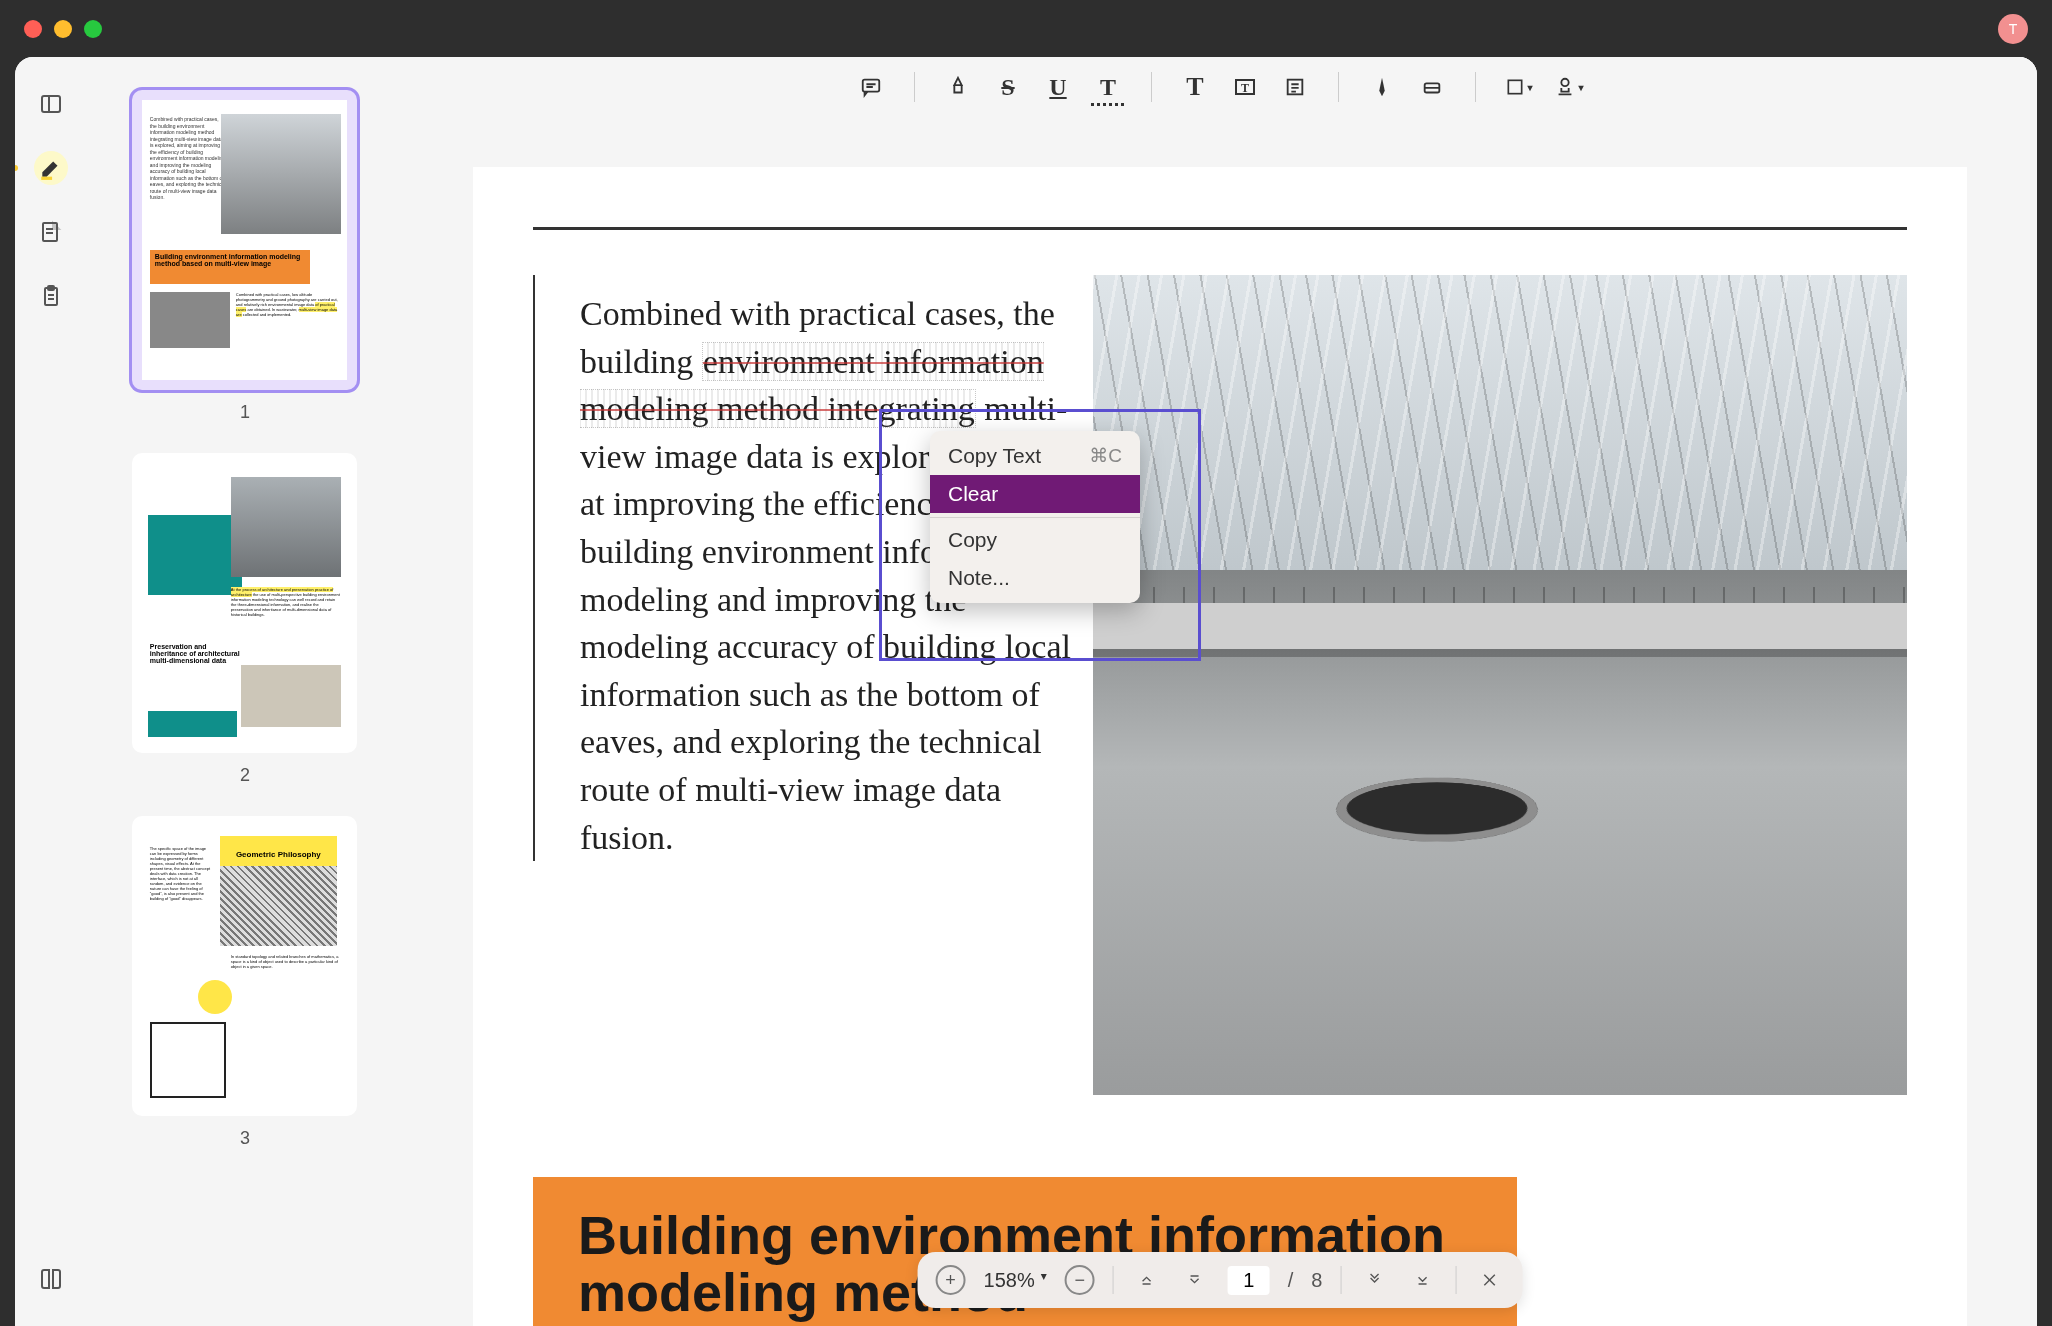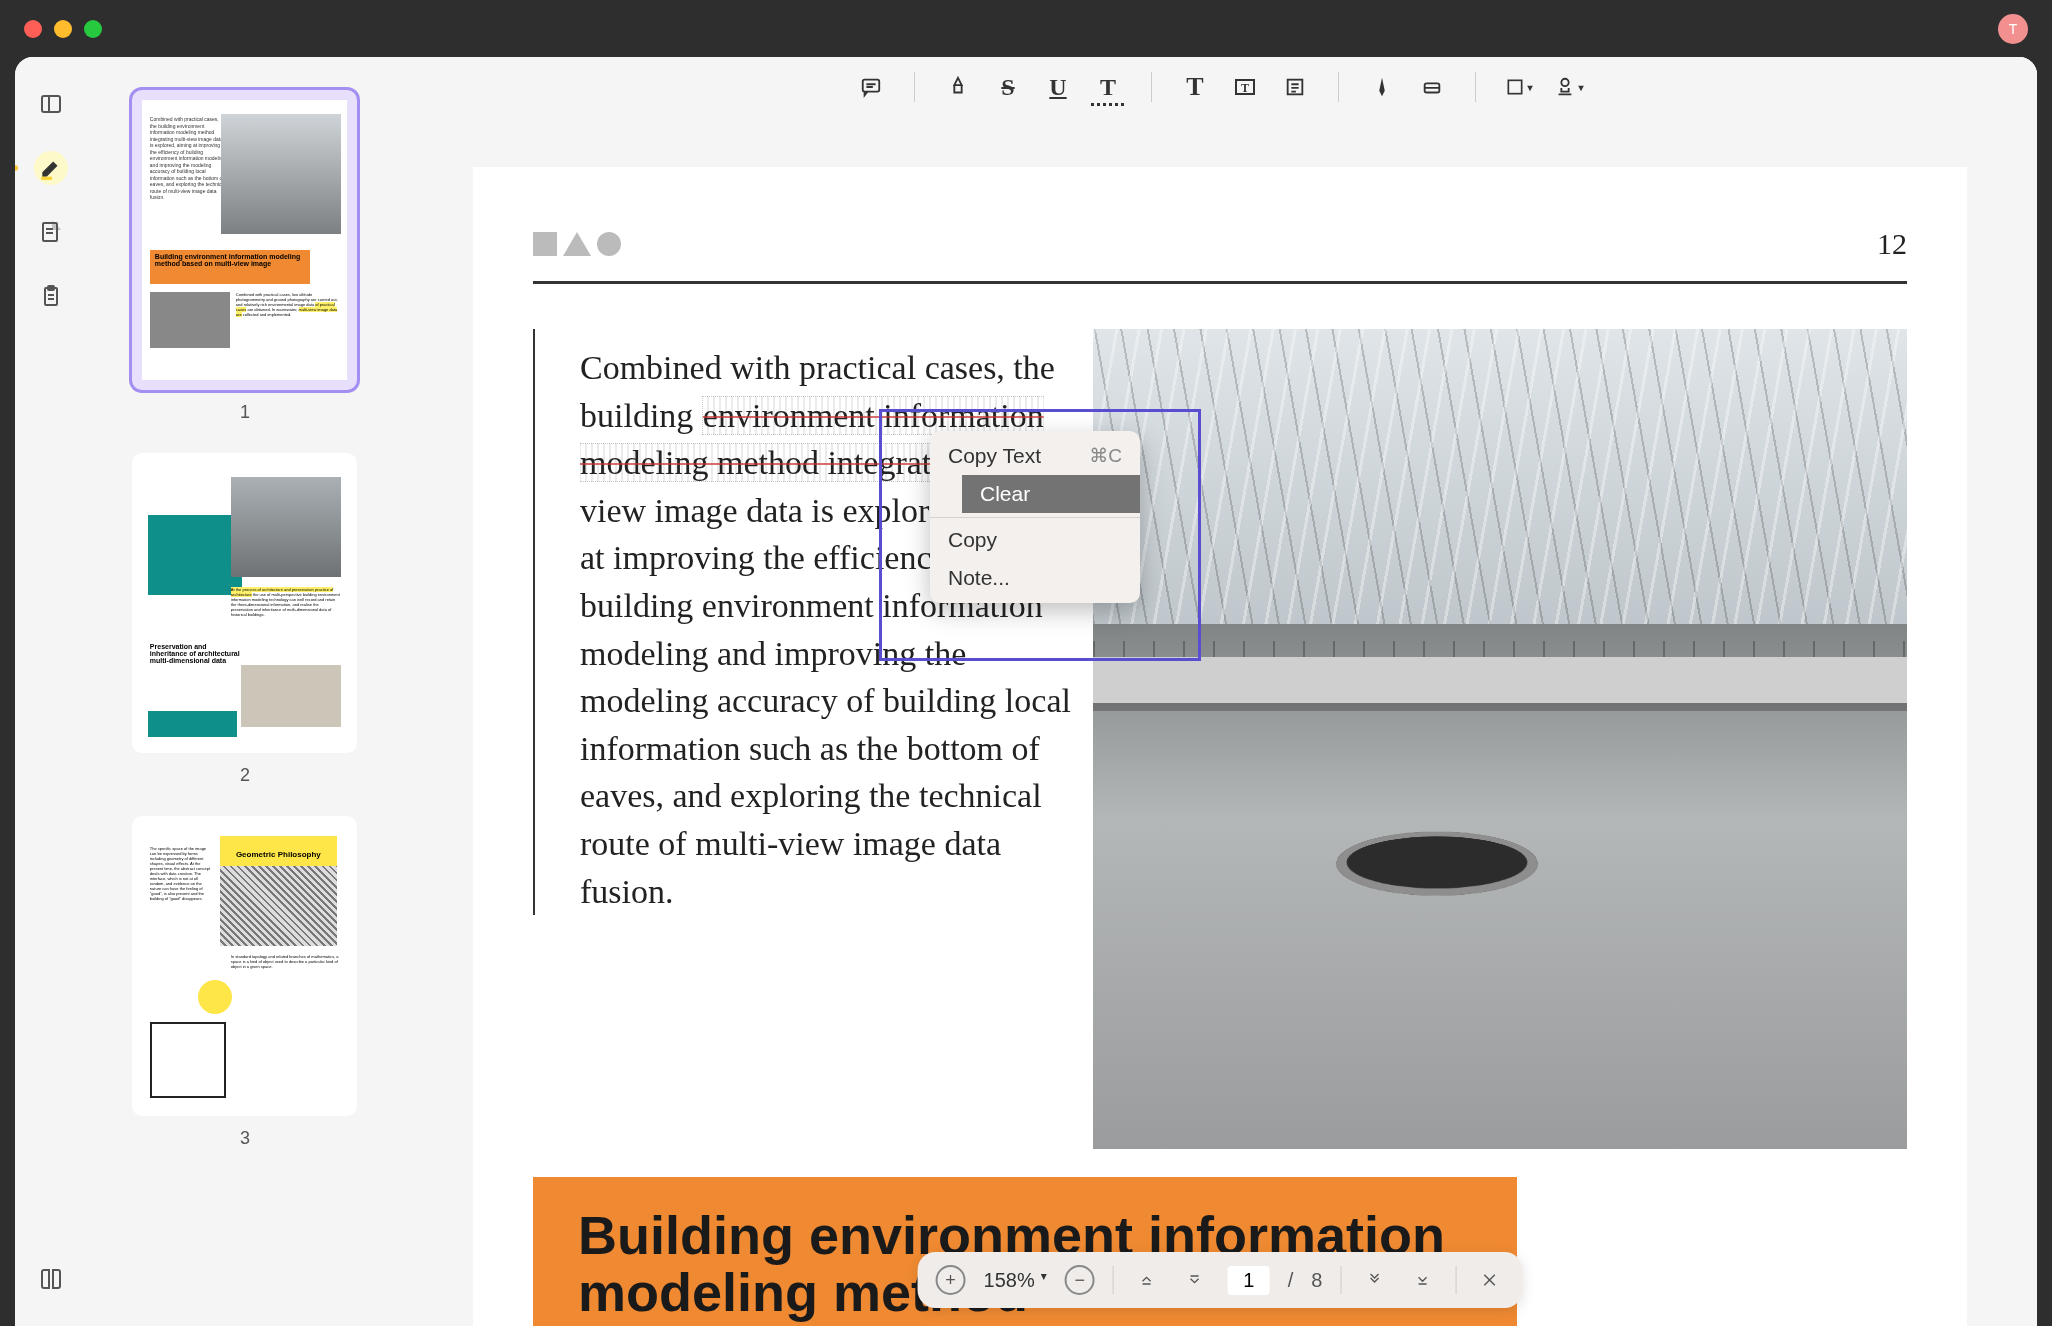--- a/index.html
+++ b/index.html
@@ -54,21 +54,21 @@
 .walkway::after { content:''; position:absolute; inset:0; background: repeating-linear-gradient(90deg, rgba(0,0,0,.25) 0 2px, transparent 2px 30px); top: -16px; height: 16px; }
 .oculus { position: absolute; left: 30%; top: 58%; width: 200px; height: 110px; border-radius: 50%; background: #2c2c2c; box-shadow: 0 0 0 10px #8e8e8e inset; transform: perspective(400px) rotateX(55deg); }
 
 .banner { position: absolute; left: 60px; right: 450px; bottom: 0; background: #f08a32; padding: 30px 45px; height: 170px; }
 .banner h1 { font-family: Arial, sans-serif; font-weight: 800; font-size: 54px; color: #1a1a1a; line-height: 1.05; }
 
 .selection-box { position: absolute; border: 3px solid #5a4ed0; pointer-events: none; }
 
 .ctx { position: absolute; background: #f3f0ed; border-radius: 10px; box-shadow: 0 8px 25px rgba(0,0,0,.25); min-width: 210px; padding: 6px 0; font-size: 21px; z-index: 10; }
 .ctx-item { padding: 7px 18px; display: flex; justify-content: space-between; cursor: pointer; color: #333; }
-.ctx-item.hl { background: #737373; color: #fff; margin-left: 32px; }
+.ctx-item.hl { background: #701a75; color: #fff; }
 .ctx-item.sep-top { border-top: 1px solid rgba(0,0,0,.12); margin-top: 4px; padding-top: 10px; }
 .ctx-short { color: #888; font-size: 19px; }
 
 .pager { position: absolute; left: 50%; transform: translateX(-50%); bottom: 18px; background: #f0ecea; border-radius: 18px; height: 56px; display: flex; align-items: center; padding: 0 18px; gap: 18px; box-shadow: 0 3px 14px rgba(0,0,0,.12); }
 .pg-btn { width: 30px; height: 30px; display: flex; align-items: center; justify-content: center; color: #555; cursor: pointer; font-size: 18px; }
 .pg-btn.round { border: 2px solid #888; border-radius: 50%; }
 .pg-sep { width: 1px; height: 28px; background: #ccc; }
 .zoom { display: flex; align-items: flex-start; gap: 6px; font-size: 20px; color: #333; }
 .pagefield { width: 42px; text-align: center; border: none; background: #fff; font-size: 20px; border-radius: 4px; padding: 3px 0; }
 .pgtxt { font-size: 20px; color: #555; }
@@ -251,28 +251,20 @@
             <circle cx="12" cy="7" r="4"></circle>
             <path d="M8 13v4h8v-4"></path>
             <line x1="5" y1="20" x2="19" y2="20"></line>
           </svg>
           <span style="font-size:10px;margin-left:2px">▾</span>
         </div>
     </div>
 
     <div class="page-area">
       <div class="page">
-        <div class="phdr">
-          <div class="shapes">
-            <div class="sq"></div>
-            <div class="tri"></div>
-            <div class="circ"></div>
-          </div>
-          <div class="pnum">12</div>
-        </div>
         <hr class="hrln">
         <div class="content">
           <div class="article">
             <p class="article-text"><span>Combined with practical cases, the building </span><span class="strike-highlight">environment information modeling method integrating</span><span> multi-view image data is explored, aiming at improving the efficiency of building environment information modeling and improving the modeling accuracy of building local information such as the bottom of eaves, and exploring the technical route of multi-view image data fusion.</span></p>
           </div>
           <div class="hero">
             <div class="glassroof"></div>
             <div class="walkway"></div>
             <div class="oculus"></div>
           </div>

